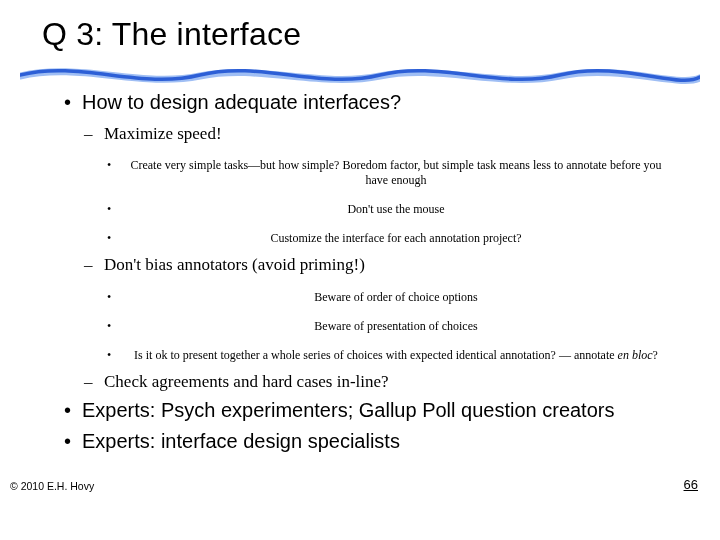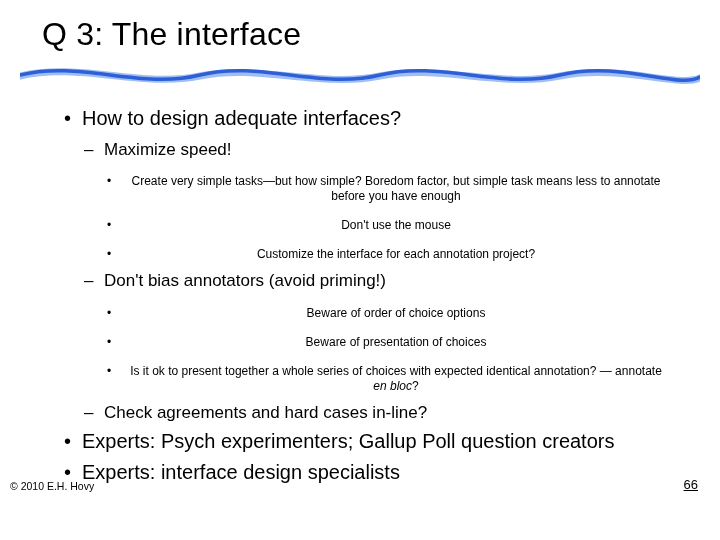--- a/index.html
+++ b/index.html
@@ -29,33 +29,33 @@
   .wave {
     position: absolute;
     left: 20px;
     top: 60px;
     width: 680px;
     height: 30px;
   }
   .body {
     position: absolute;
     left: 60px;
-    top: 100px;
+    top: 84px;
     width: 610px;
     font-size: 14px;
     line-height: 1.25;
   }
   ul { margin: 0; padding: 0; list-style: none; }
   li { margin: 0; padding: 0; }
   
   .l1 > li { position: relative; padding-left: 22px; margin-top: 6px; font-size: 20px; }
   .l1 > li::before { content: "•"; position: absolute; left: 4px; top: 0; }
   .l1 > li.bottom { }
   
-  .l2 > li { position: relative; padding-left: 22px; margin-top: 8px; font-size: 17px; }
+  .l2 > li { position: relative; padding-left: 22px; margin-top: 8px; font-size: 17px; font-family: Liberation Serif, serif; }
   .l2 > li::before { content: "–"; position: absolute; left: 2px; top: 0; }
   
   .l3 { margin-top: 3px; }
   .l3 > li { position: relative; padding-left: 18px; margin-top: 14px; font-size: 12px; line-height: 1.25; text-align: center; }
   .l3 > li::before { content: "•"; position: absolute; left: 3px; top: 0; font-size: 12px; }
   .em { font-style: italic; }
   .footer-left {
     position: absolute;
     left: 10px;
     bottom: 8px;

